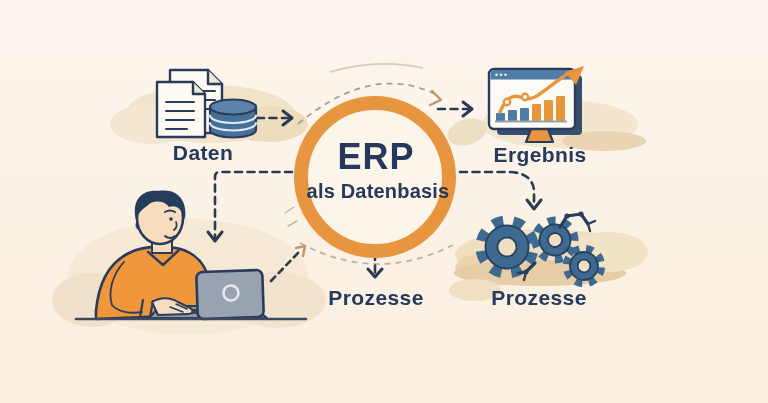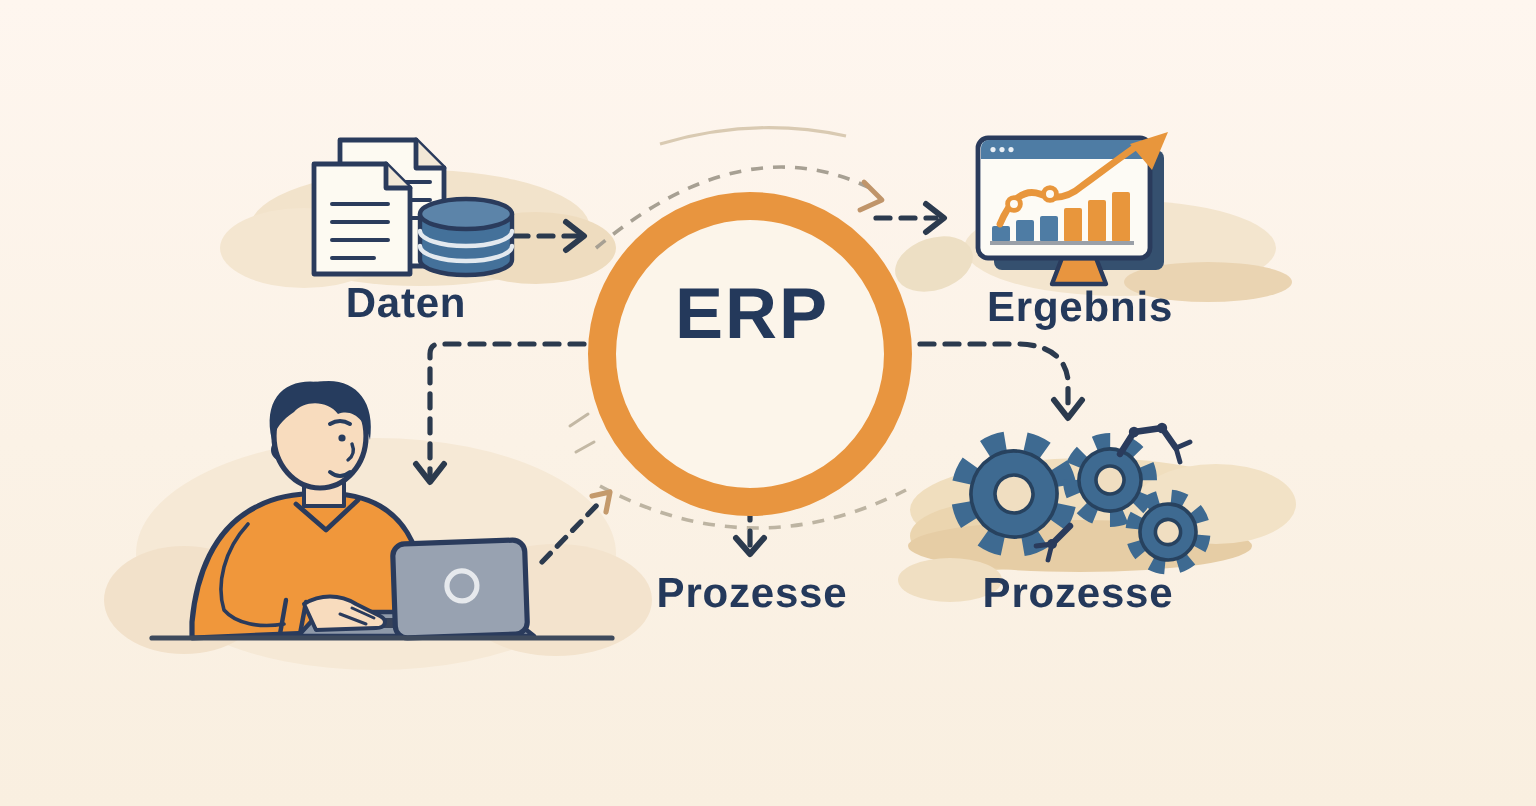--- a/index.html
+++ b/index.html
@@ -194,18 +194,19 @@
       <rect x="197" y="271" width="66" height="47" rx="6" fill="#98A2B1" stroke="#2A3B5C" stroke-width="2.6"></rect>
       <circle cx="231" cy="293" r="7.5" fill="none" stroke="#E6E9ED" stroke-width="2.6"></circle>
     </g>
 
     <path d="M76,319 L306,319" stroke="#3E4A5C" stroke-width="2.6"></path>
   </g>
 
 </svg>
 
 <div class="label erp-title" style="left:376px;top:157px">ERP</div>
+<div class="label erp-sub" style="left:378px;top:191px">als Datenbasis</div>
 <div class="label node" style="left:540px;top:154px">Ergebnis</div>
 <div class="label node" style="left:203px;top:152px">Daten</div>
 <div class="label node" style="left:376px;top:297px">Prozesse</div>
 <div class="label node" style="left:539px;top:297px">Prozesse</div>
 
 </div>
 
 </body></html>

